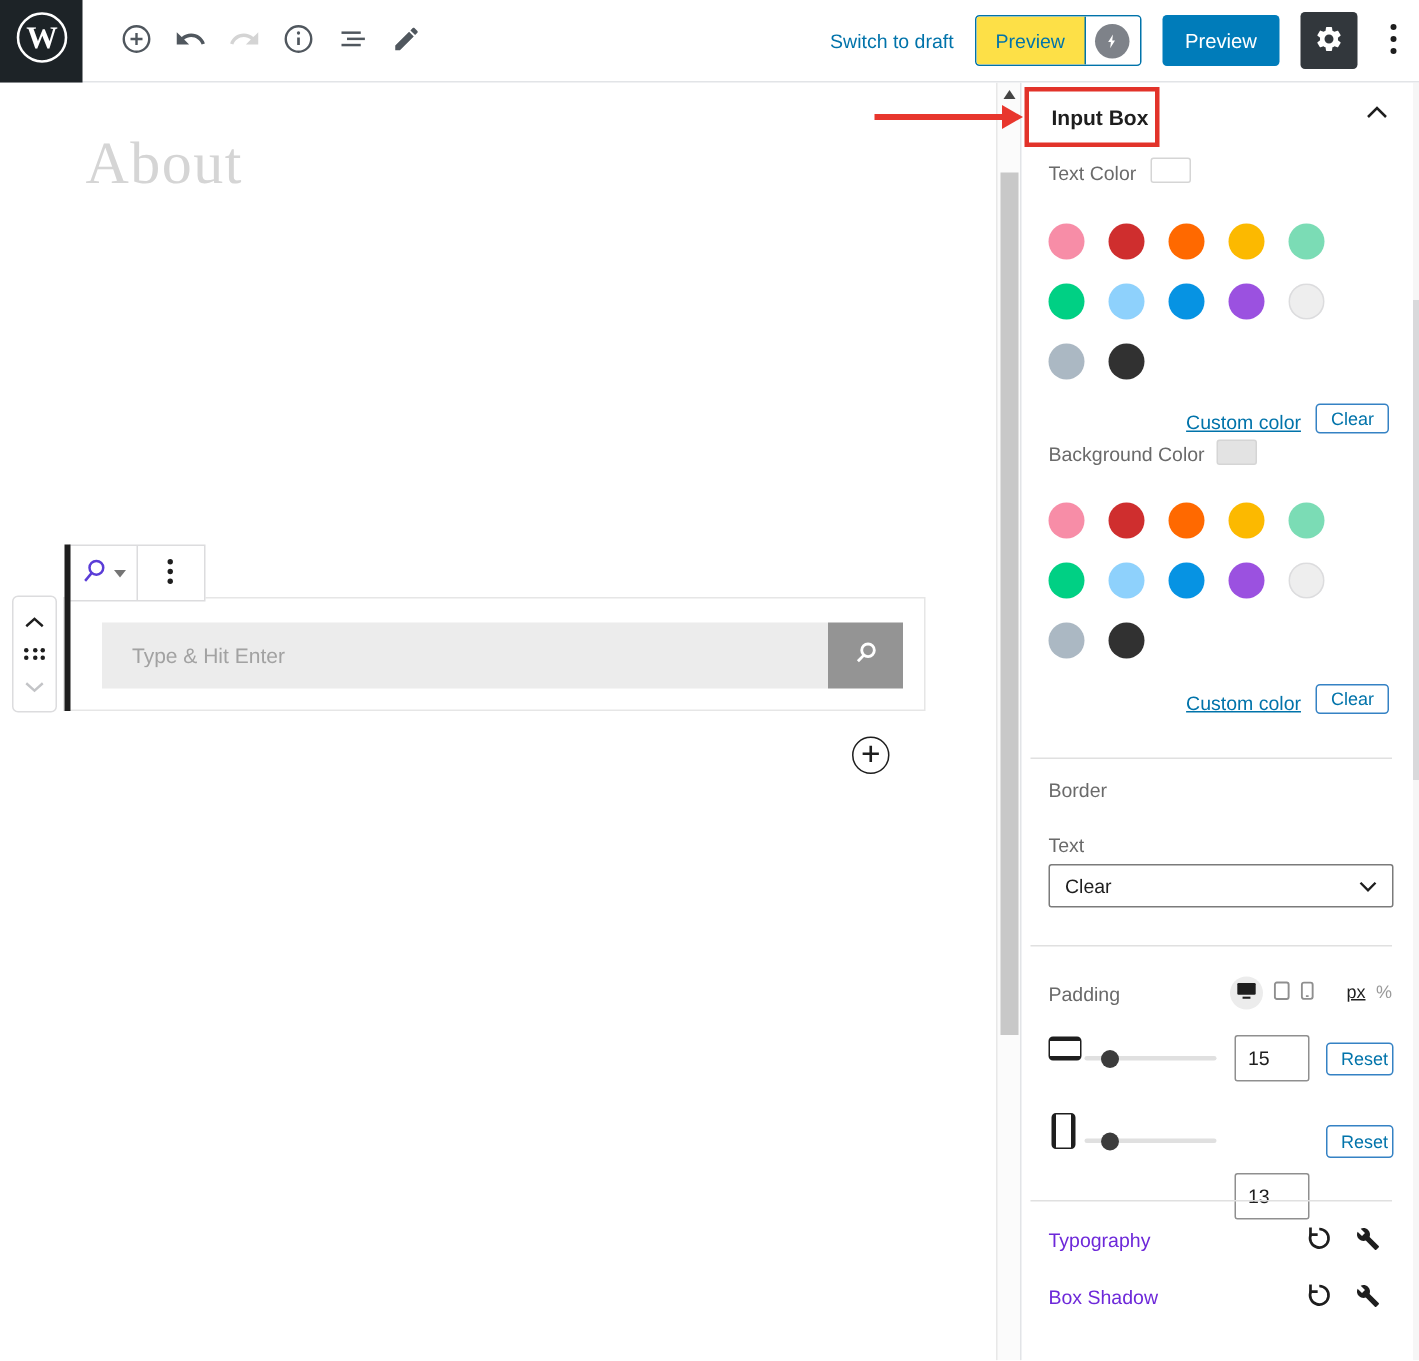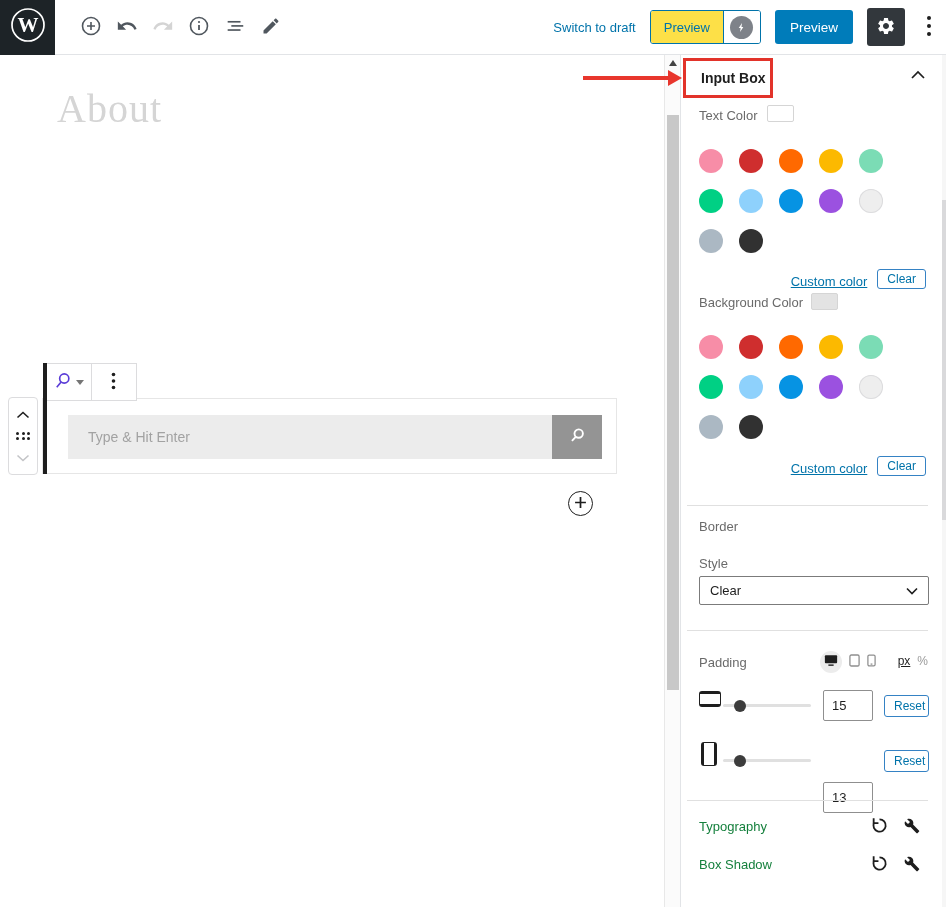--- a/index.html
+++ b/index.html
@@ -80,21 +80,21 @@
   .unit-pct { color:#9a9a9a; cursor:pointer; }
   .pad-icon-v { position:absolute; left:18px; top:636px; width:22px; height:16px; border:1px solid #1e1e1e;
                 border-top-width:3px; border-bottom-width:3px; border-radius:3px; }
   .pad-icon-h { position:absolute; left:20px; top:687px; width:16px; height:24px; border:1px solid #1e1e1e;
                 border-left-width:3px; border-right-width:3px; border-radius:3px; }
   .slider { position:absolute; left:42px; width:88px; height:3px; background:#e0e0e0; border-radius:2px; cursor:pointer; }
   .slider .thumb { position:absolute; left:11px; top:-4.5px; width:12px; height:12px; border-radius:50%; background:#3c3c3c; cursor:grab; }
   .num-input { position:absolute; left:142px; width:50px; height:31px; border:1px solid #8f8f8f; border-radius:2px;
                padding-left:8px; font-size:13px; color:#1e1e1e; font-family:"Liberation Sans", sans-serif; outline:none; }
   .reset-btn { position:absolute; left:203px; width:45px; height:22px; }
-  .tool-row-label { position:absolute; left:18px; font-size:13px; color:#15803d; }
+  .tool-row-label { position:absolute; left:18px; font-size:13px; color:#6d28d9; }
   .icon-btn { position:absolute; border:none; background:transparent; cursor:pointer; display:flex; align-items:center; justify-content:center; }
 
   
   .annotation-arrow { position:absolute; left:583px; top:70px; width:100px; height:16px; z-index:6; pointer-events:none; }
   .arrow-line { position:absolute; left:0; top:6px; width:87px; height:4px; background:#e8362d; }
   .arrow-head { position:absolute; left:85px; top:0; width:0; height:0;
                 border-top:8px solid transparent; border-bottom:8px solid transparent; border-left:14px solid #e8362d; }
 
   
   .right-scrollbar { position:absolute; right:0; top:55px; width:4px; height:852px; background:#f6f6f6; }
@@ -325,21 +325,21 @@
         <span class="swatch" style="background: rgb(49, 49, 49);"></span>
       </div>
     <div class="cc-row" style="top:399px;">
       <a class="cc-link">Custom color</a>
       <button class="mini-btn">Clear</button>
     </div>
 
     <div class="divider" style="top:450px;"></div>
 
     <span class="side-label" style="top:464px;">Border</span>
-    <span class="side-label" style="top:501px;">Style</span>
+    <span class="side-label" style="top:501px;">Text</span>
     <div class="select-box">
       <span>Clear</span>
       <svg width="12" height="8" viewBox="0 0 12 8" fill="none" stroke="#1e1e1e" stroke-width="1.6">
           <path d="M1 1.5l5 5 5-5"></path>
         </svg>
     </div>
 
     <div class="divider" style="top:575px;"></div>
 
     <span class="side-label" style="top:600px;">Padding</span>

